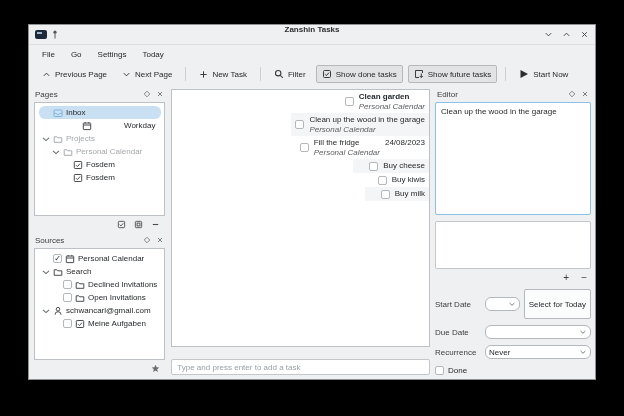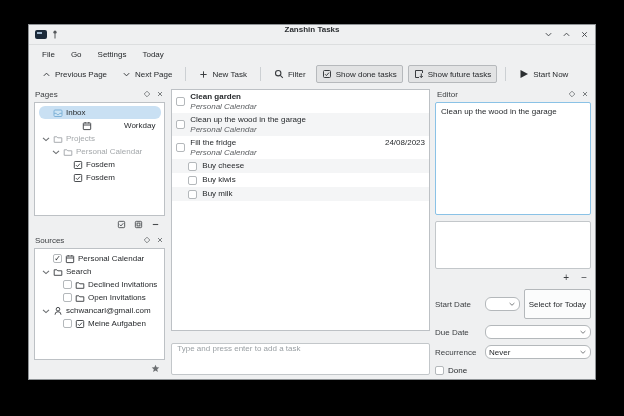--- a/index.html
+++ b/index.html
@@ -43,30 +43,30 @@
   .tree-row.muted .lbl { color:#a4a8ab; }
   .exp { width:9px; display:flex; justify-content:center; flex:none; }
   .sp { width:9px; flex:none; }
 
   .dock-btnrow { height:15px; display:flex; align-items:center; justify-content:flex-end; gap:8px; padding:0 8px 2px 0; }
   .mini-btn { display:flex; align-items:center; color:#4a4d50; }
 
   .checkbox { width:9px; height:9px; border:1px solid #b4b8bb; border-radius:2px; background:#fff; flex:none; display:flex; align-items:center; justify-content:center; font-size:8px; color:#2b2e31; line-height:1; }
 
   
-  .task-list { flex:1; background:#fff; border:1px solid #bdc1c5; margin:2px 0 12px 0; overflow:hidden; display:flex; flex-direction:column; }
+  .task-list { flex:1; background:#fff; border:1px solid #bdc1c5; margin:2px 0 12px 0; overflow:hidden; display:flex; flex-direction:column;align-items:flex-end; }
   .task-row { display:flex; align-items:center; gap:5px; padding:2px 4px 2px 4px; }
   .task-row.alt { background:#f4f5f6; }
   .task-row .ttext { flex:1; min-width:0; }
   .task-title { color:#26292c; line-height:10px; }
   .task-title.b { font-weight:bold; }
   .task-sub { font-style:italic; color:#5e6164; line-height:9px; }
   .task-date { color:#26292c; align-self:flex-start; }
   .task-row.child { padding-left:16px; height:14px; }
-  .add-task { height:32px; margin-bottom:2px; background:#fff; border:1px solid #c3c7ca; border-radius:2px; display:flex; padding:0 5px; color:#9aa0a4; }
+  .add-task { height:16px; margin-bottom:2px; background:#fff; border:1px solid #c3c7ca; border-radius:2px; display:flex; align-items:center; padding:0 5px; color:#9aa0a4; }
 
   
   .editor-body { flex:1; display:flex; flex-direction:column; padding:1px 2px 2px 2px; min-height:0; }
   .ta1 { flex:1; background:#fff; border:1px solid #8ac2e6; border-radius:2px; padding:4px 5px; color:#26292c; }
   .ta2 { height:48px; margin-top:6px; background:#fff; border:1px solid #c3c7ca; border-radius:2px; }
   .pmrow { height:14px; display:flex; justify-content:flex-end; align-items:center; gap:12px; padding:2px 4px 0 0; font-size:10px; color:#3a3d40; }
   .field-row { display:flex; align-items:center; margin-top:6px; gap:4px; }
   .field-label { width:46px; color:#3a3d40; flex:none; }
   .combo { height:14px; background:#fff; border:1px solid #b4b8bb; border-radius:6px; display:flex; align-items:center; padding:0 3px; }
   .combo .ctext { flex:1; }

